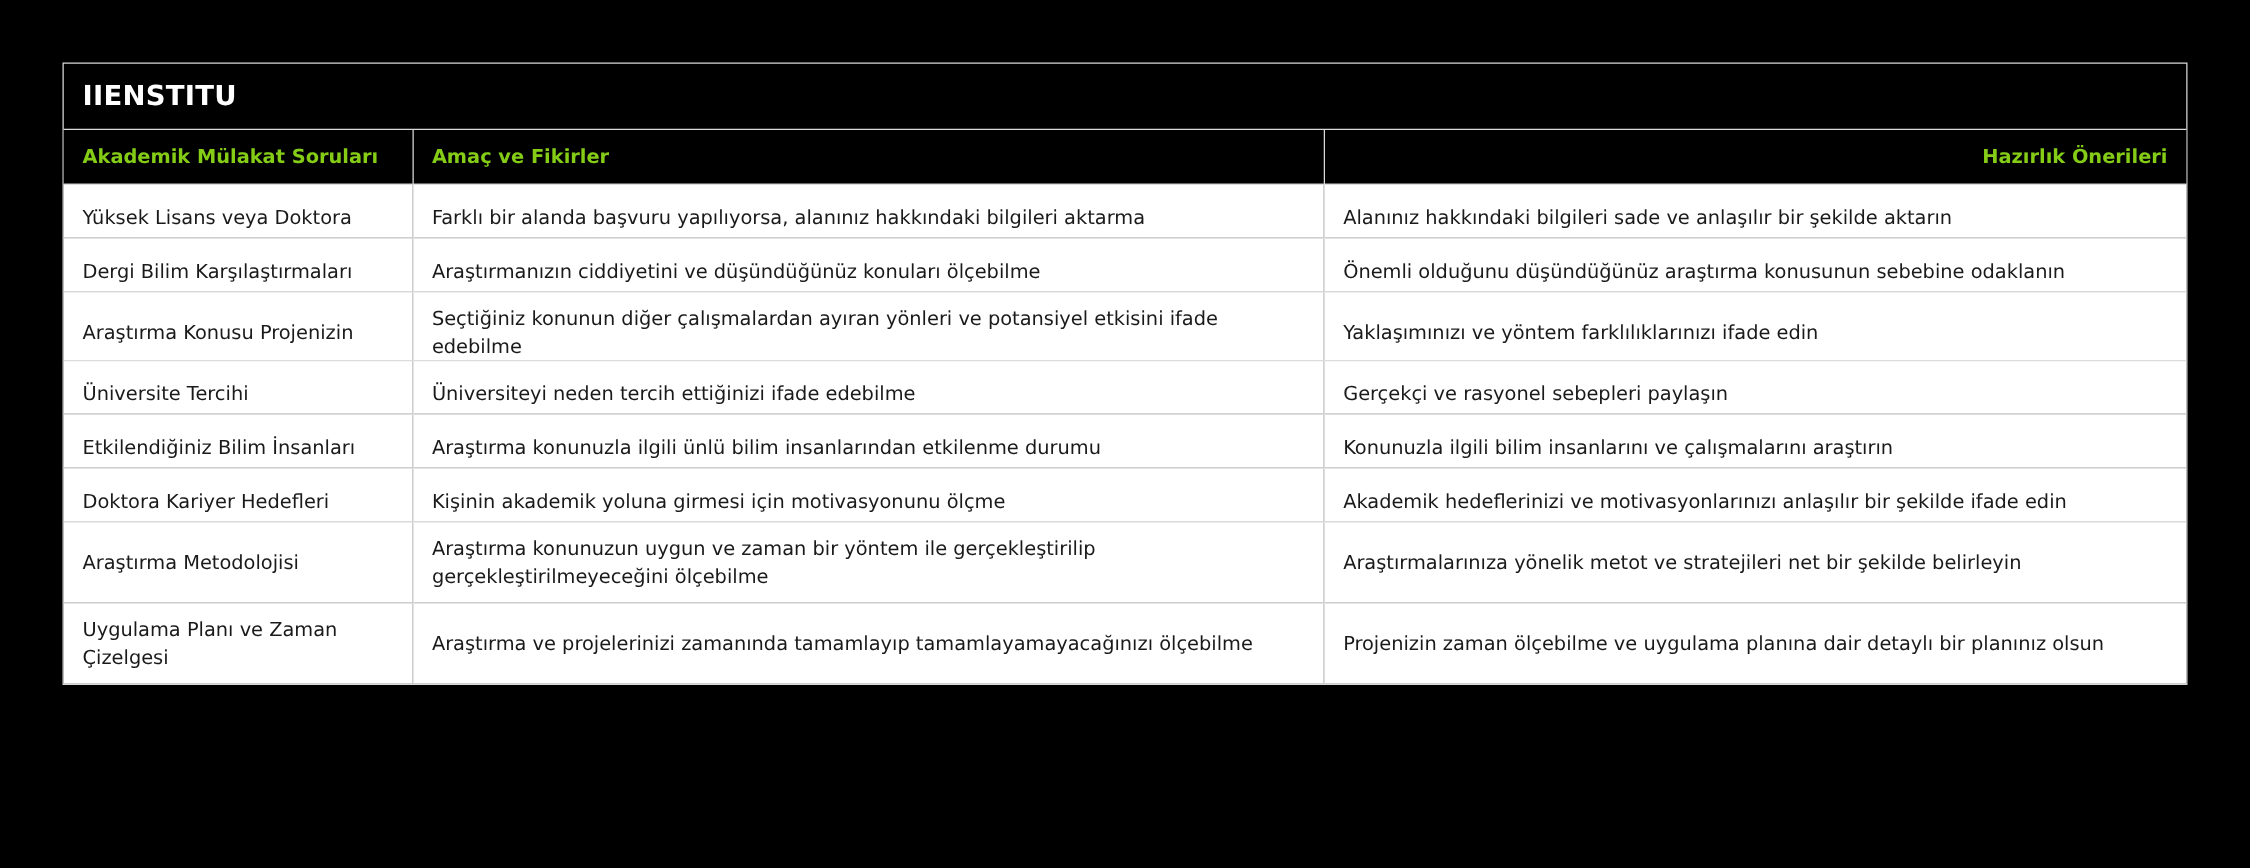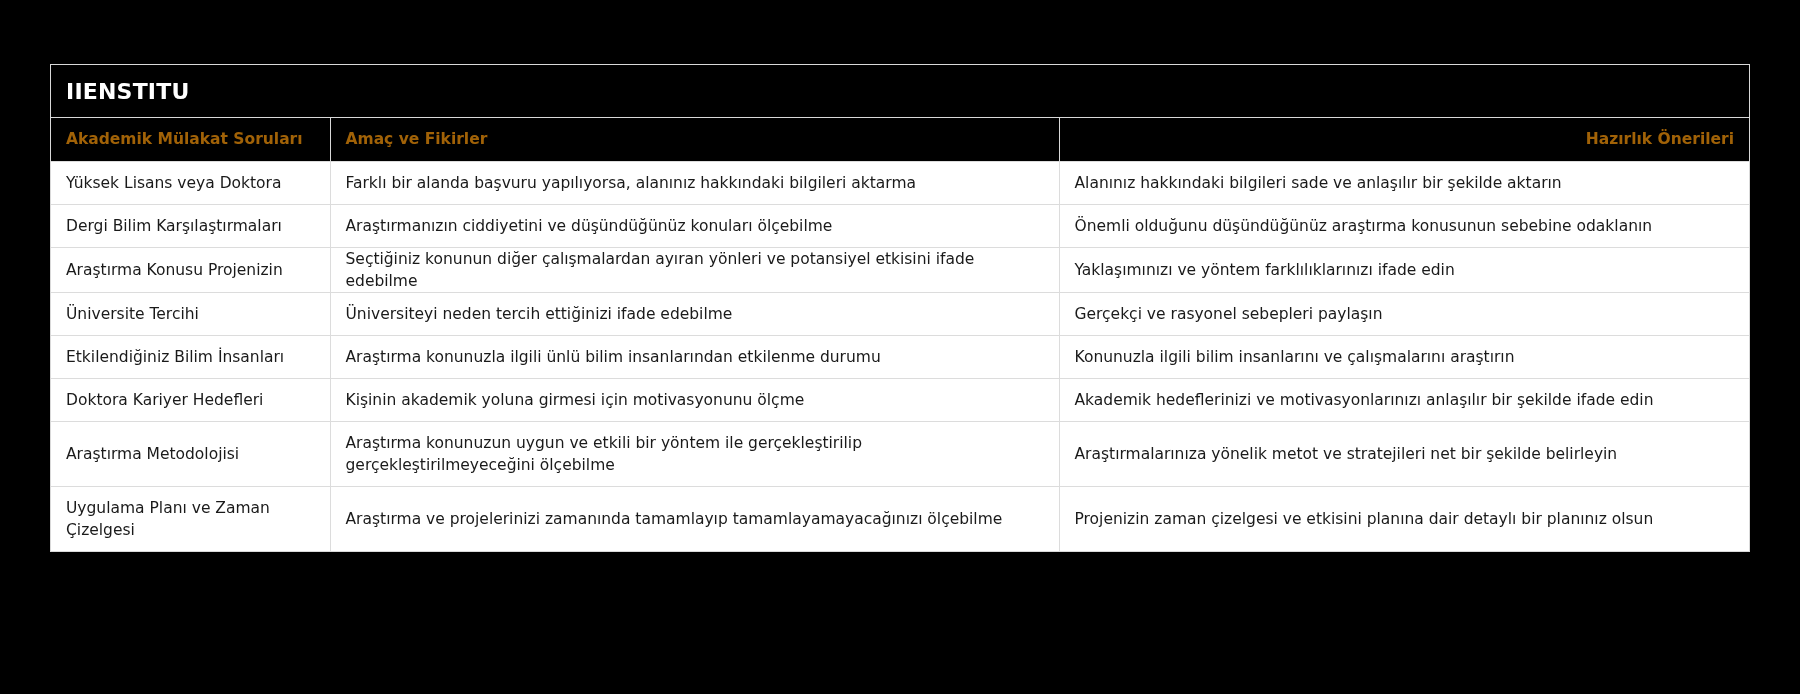--- a/index.html
+++ b/index.html
@@ -9,21 +9,21 @@
       width: 1800px;
       height: 694px;
       overflow: hidden;
     }
     body {
       font-family: "DejaVu Sans", "Liberation Sans", sans-serif;
     }
     .table-wrap {
       position: absolute;
       left: 50px;
-      top: 64px;
+      top: 50px;
       width: 1700px;
       border: 1px solid #d9d9d9;
       box-sizing: border-box;
       background: #000;
     }
     .title-row {
       height: 53px;
       display: flex;
       align-items: center;
       padding-left: 15px;
@@ -37,21 +37,21 @@
     table {
       border-collapse: collapse;
       width: 100%;
       table-layout: fixed;
     }
     col.c1 { width: 279px; }
     col.c2 { width: 729px; }
     col.c3 { width: auto; }
     th {
       background: #000;
-      color: #a16207;
+      color: #84cc16;
       font-weight: bold;
       font-size: 15.5px;
       text-align: left;
       padding: 0 15px;
       height: 43px;
       box-sizing: border-box;
       border-right: 1px solid #d9d9d9;
     }
     th:last-child { border-right: none; text-align: right; }
     td {
@@ -59,21 +59,21 @@
       color: #1a1a1a;
       font-size: 15.5px;
       line-height: 22px;
       padding: 10px 15px;
       vertical-align: middle;
       border-right: 1px solid #dcdcdc;
       border-top: 1px solid #dcdcdc;
       box-sizing: border-box;
     }
     td:last-child { border-right: none; }
-    tr.single td { height: 43px; padding-top: 0; padding-bottom: 0; margin-top: 20px; }
+    tr.single td { height: 43px; padding-top: 10px; padding-bottom: 0; margin-top: 20px; }
     tr.double td { height: 65px; }
   </style>
 </head>
 <body>
 
 <div class="table-wrap">
   <div class="title-row">IIENSTITU</div>
   <table>
     <colgroup>
       <col class="c1">
@@ -113,23 +113,23 @@
         <td>Araştırma konunuzla ilgili ünlü bilim insanlarından etkilenme durumu</td>
         <td>Konunuzla ilgili bilim insanlarını ve çalışmalarını araştırın</td>
       </tr>
       <tr class="single">
         <td>Doktora Kariyer Hedefleri</td>
         <td>Kişinin akademik yoluna girmesi için motivasyonunu ölçme</td>
         <td>Akademik hedeflerinizi ve motivasyonlarınızı anlaşılır bir şekilde ifade edin</td>
       </tr>
       <tr class="double">
         <td>Araştırma Metodolojisi</td>
-        <td>Araştırma konunuzun uygun ve etkili bir yöntem ile gerçekleştirilip gerçekleştirilmeyeceğini ölçebilme</td>
+        <td>Araştırma konunuzun uygun ve zaman bir yöntem ile gerçekleştirilip gerçekleştirilmeyeceğini ölçebilme</td>
         <td>Araştırmalarınıza yönelik metot ve stratejileri net bir şekilde belirleyin</td>
       </tr>
       <tr class="double">
         <td>Uygulama Planı ve Zaman Çizelgesi</td>
         <td>Araştırma ve projelerinizi zamanında tamamlayıp tamamlayamayacağınızı ölçebilme</td>
-        <td>Projenizin zaman çizelgesi ve etkisini planına dair detaylı bir planınız olsun</td>
+        <td>Projenizin zaman ölçebilme ve uygulama planına dair detaylı bir planınız olsun</td>
       </tr>
     </tbody>
   </table>
 </div>
 
 </body></html>

